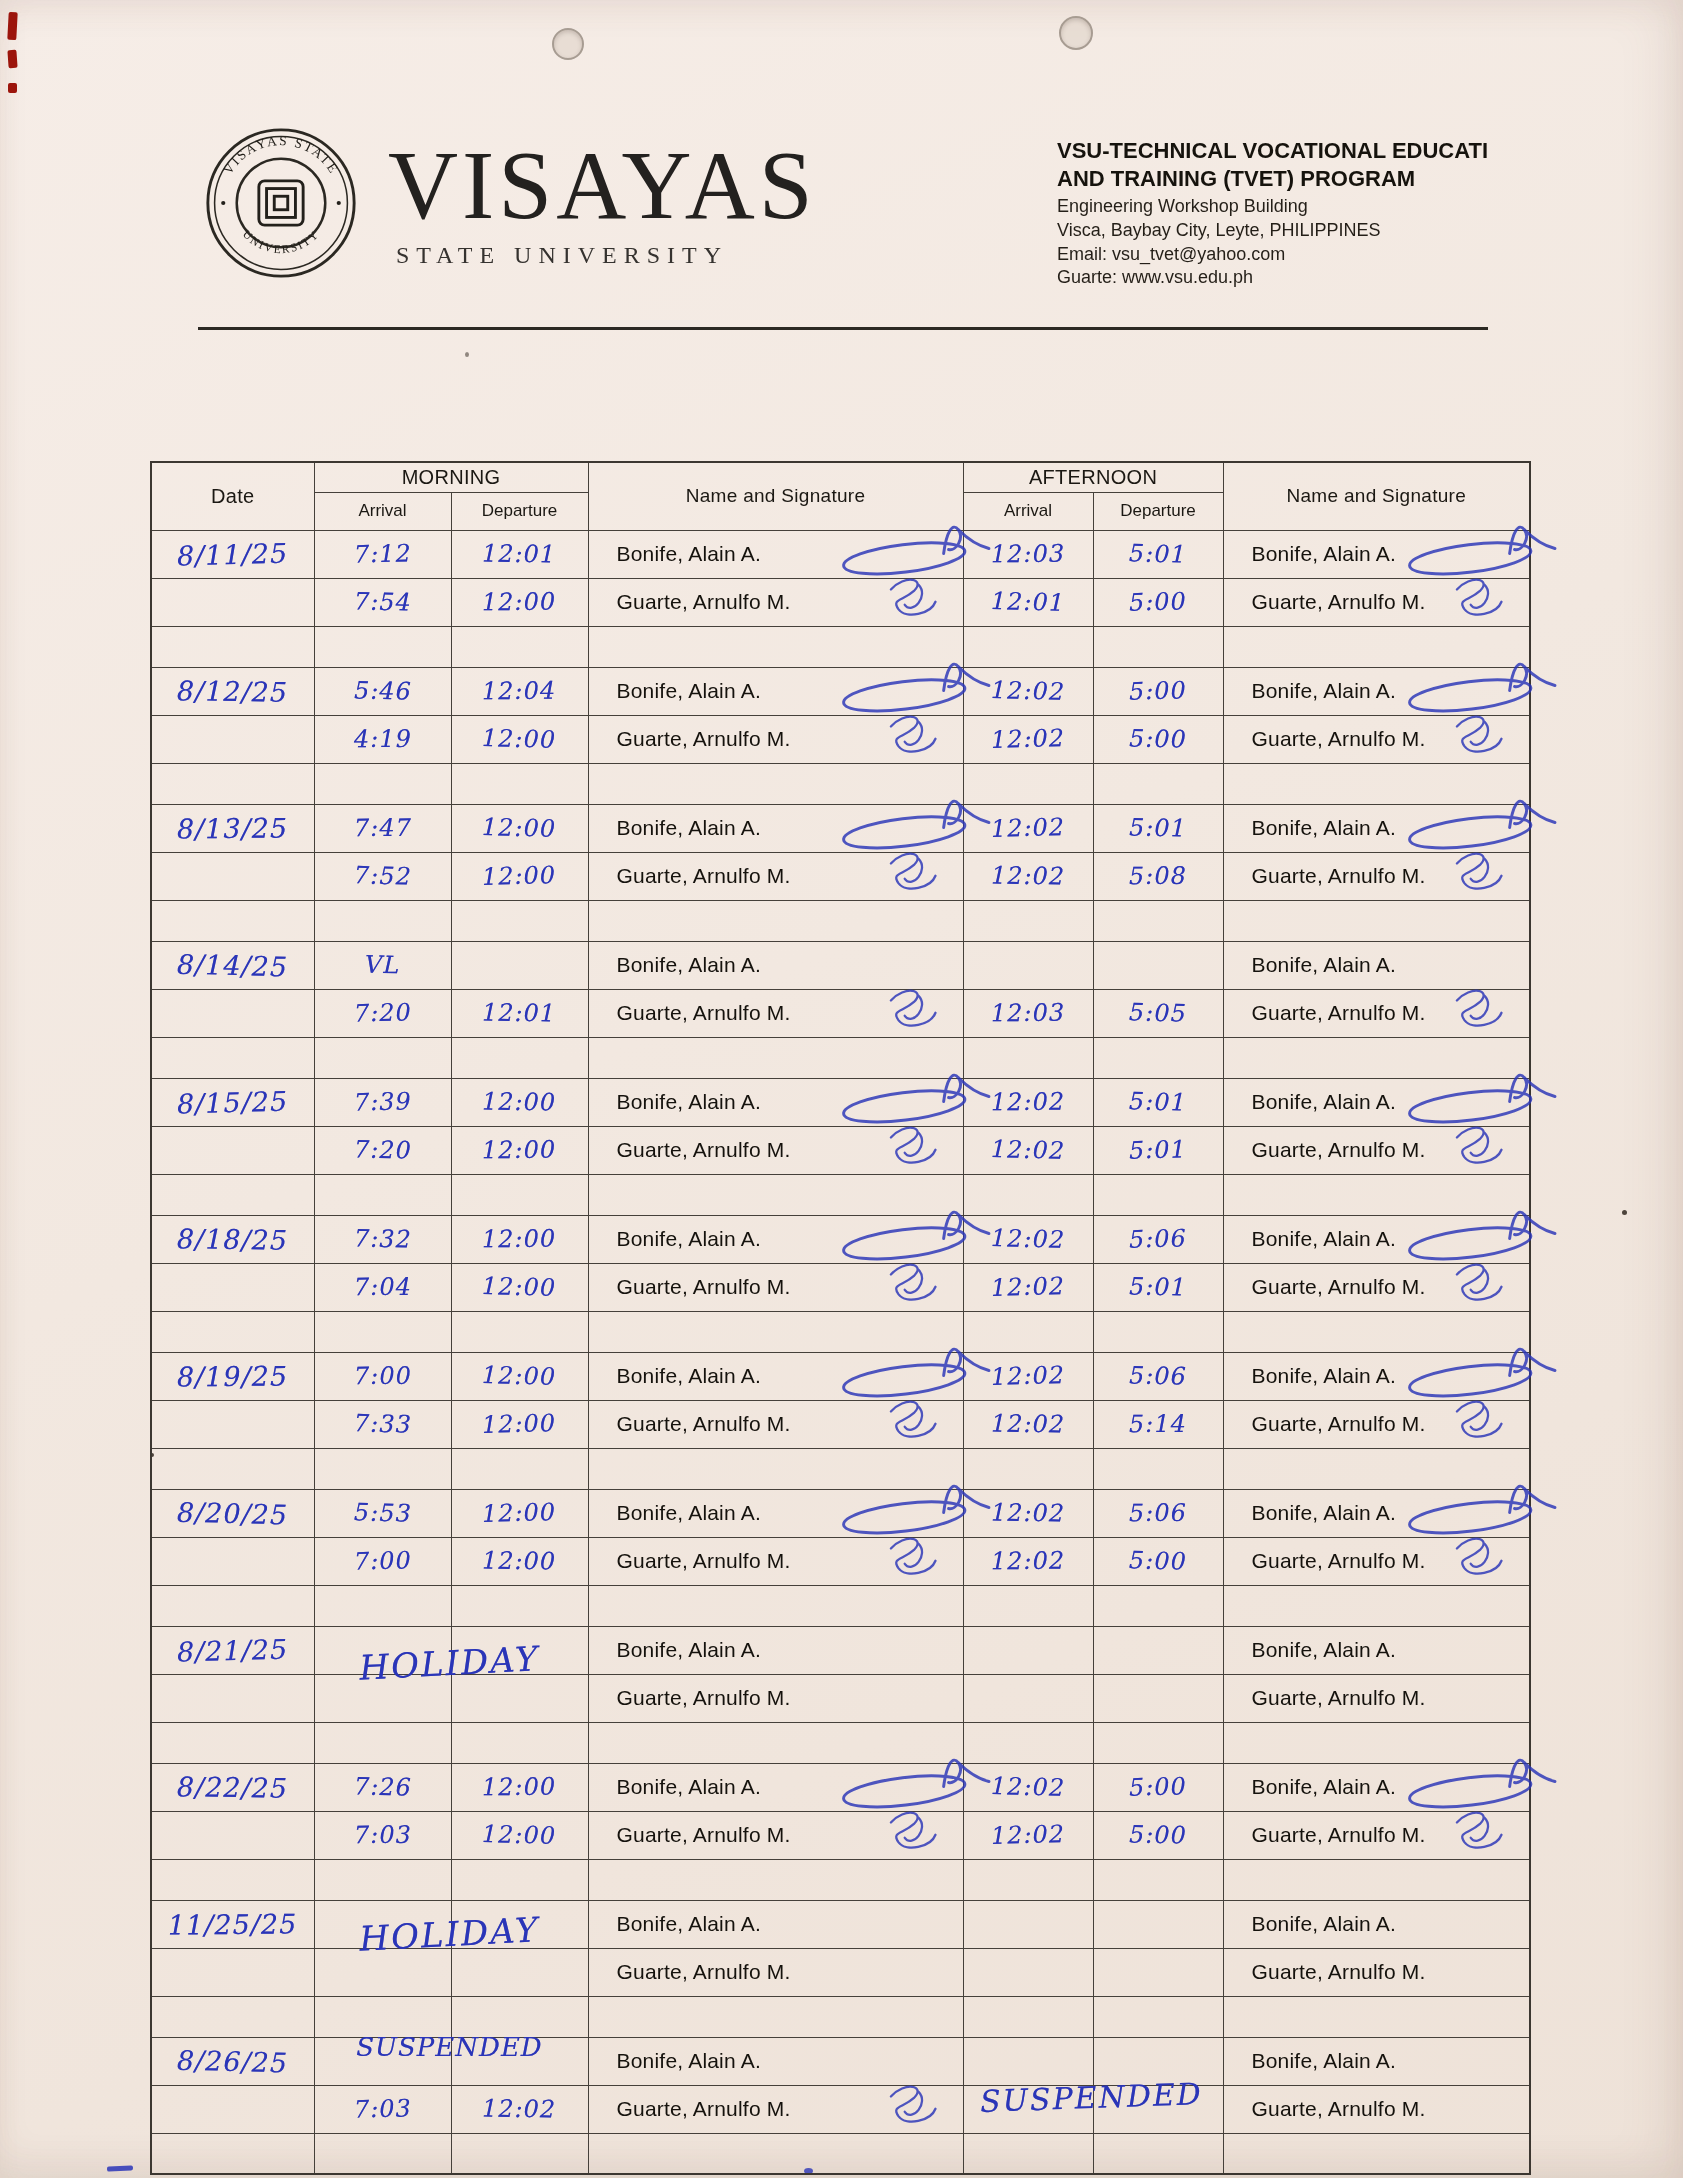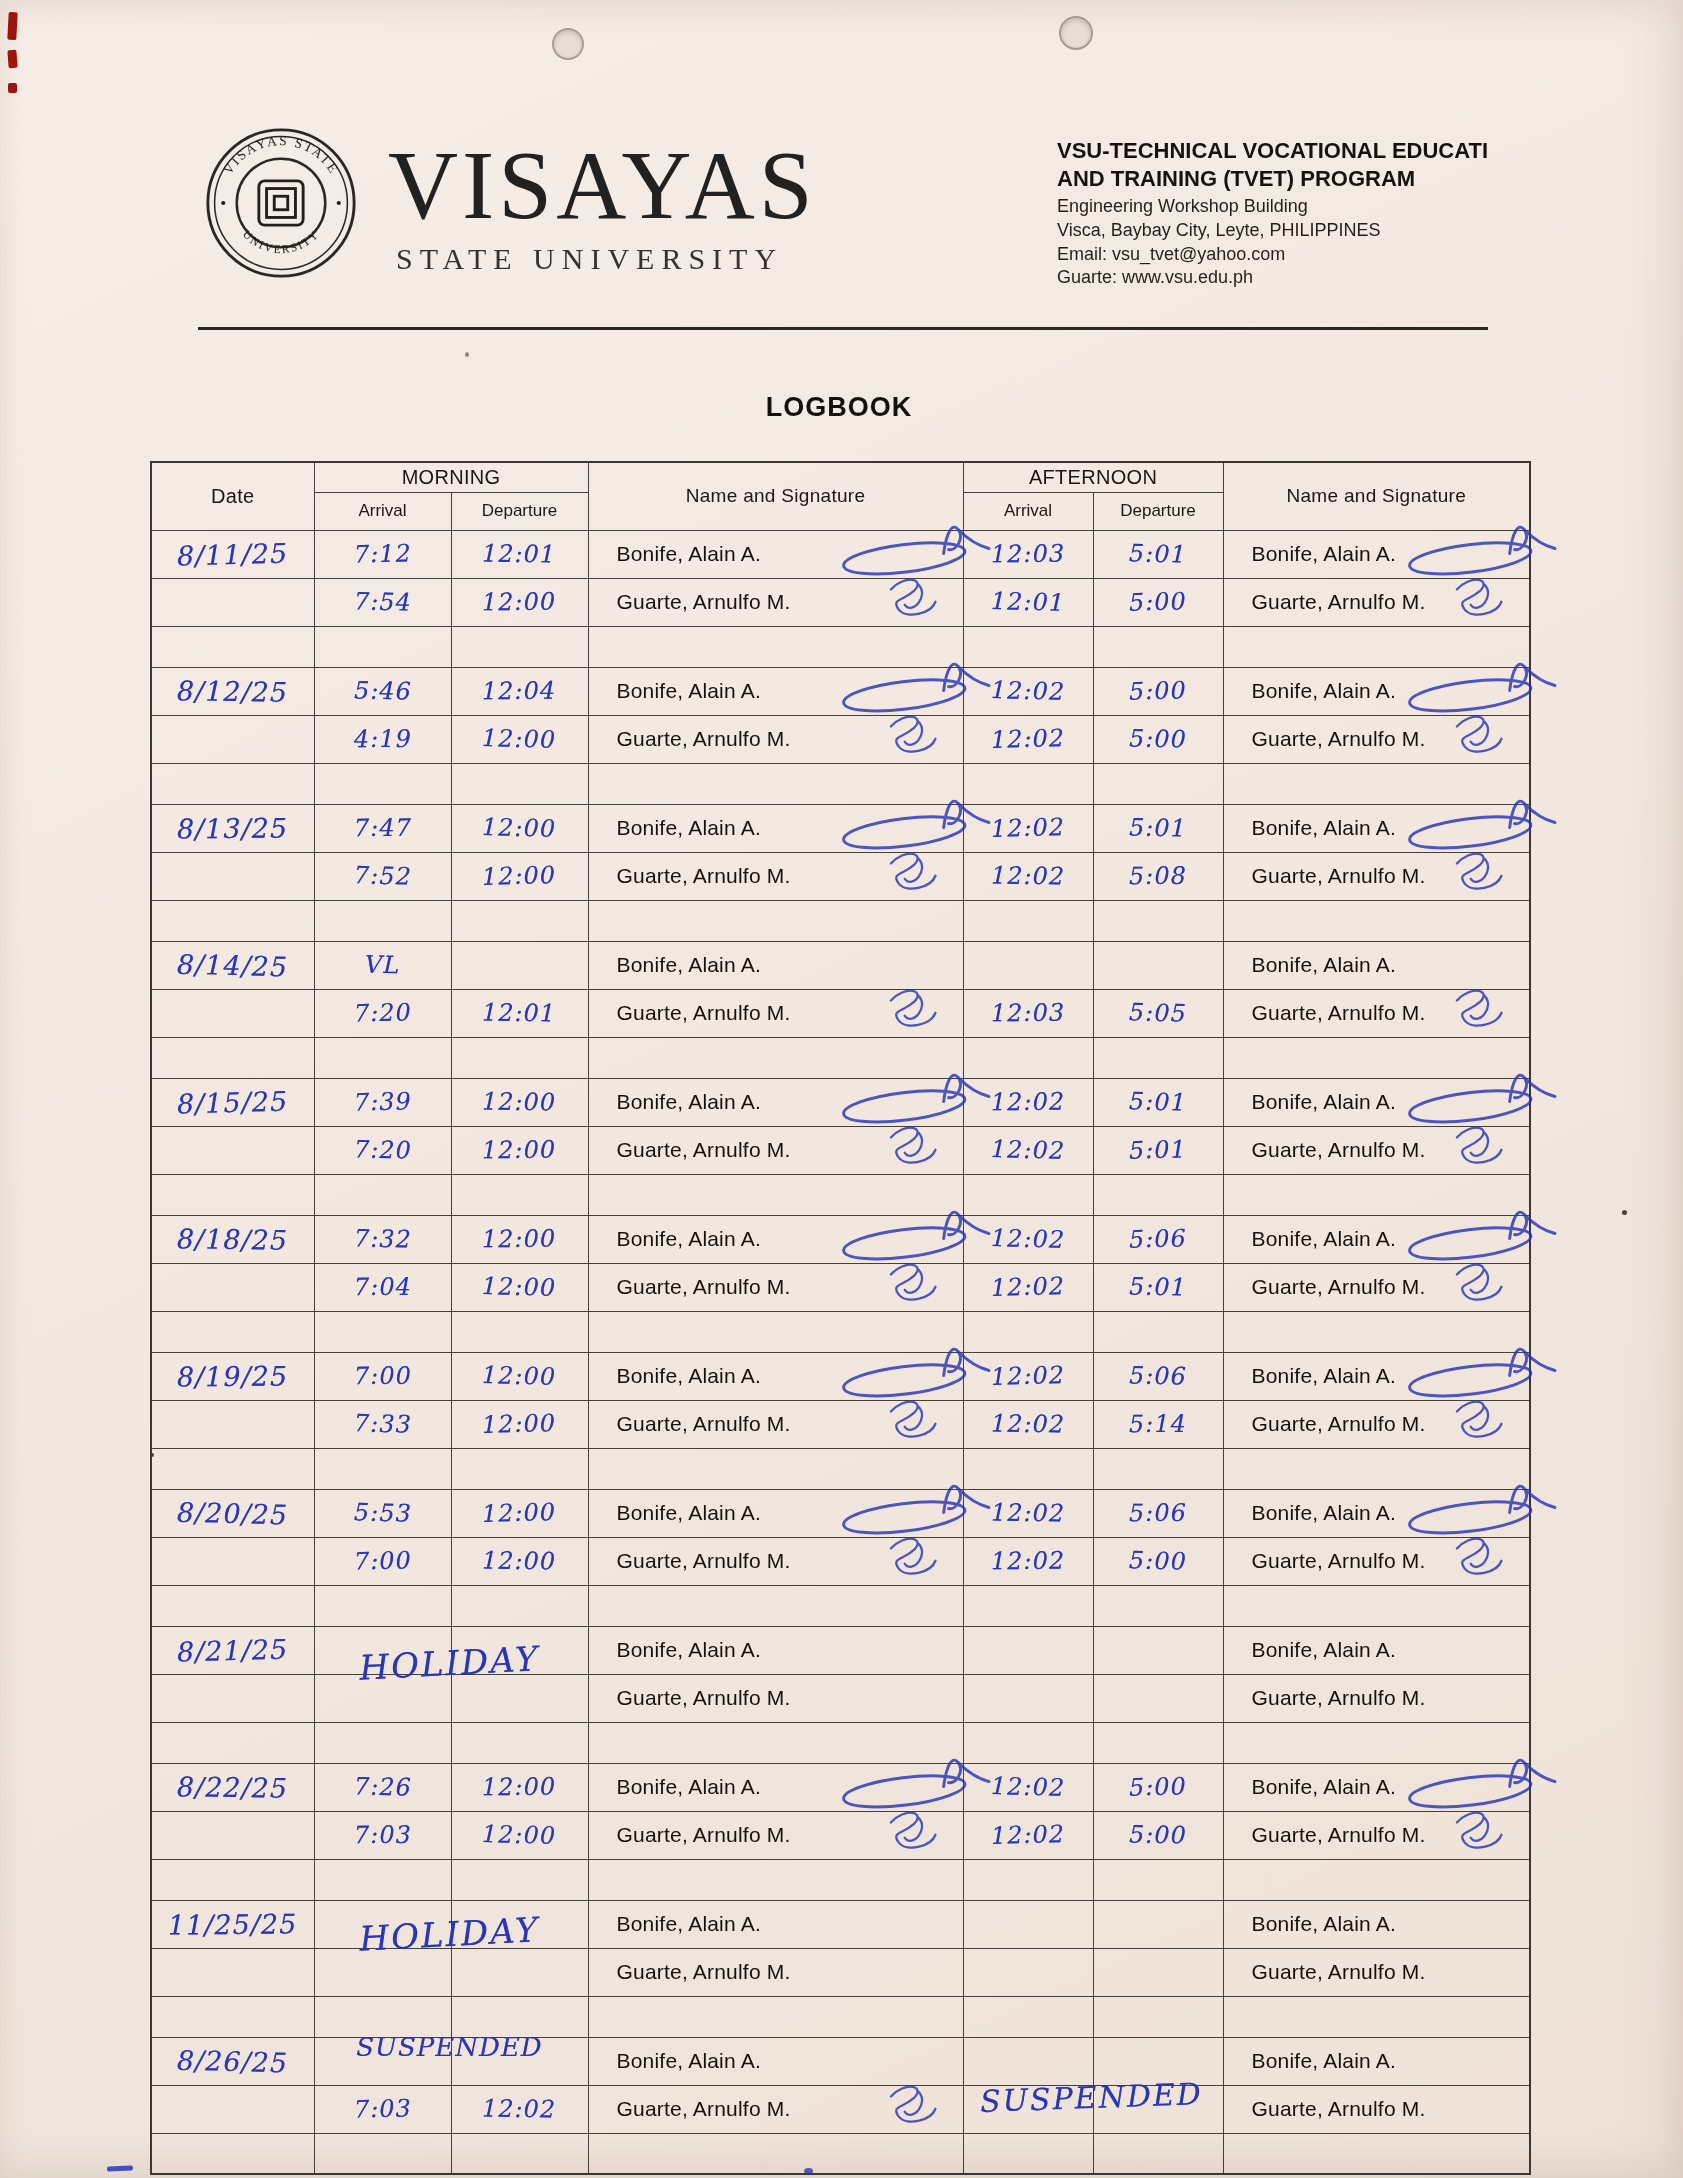--- a/index.html
+++ b/index.html
@@ -22,21 +22,21 @@
   .blue-dash { position:absolute; left:107px; top:2166px; width:26px; height:5px; background:#2a35b8; transform:rotate(-3deg); border-radius:2px; opacity:.85; }
   .blue-dot { position:absolute; left:804px; top:2168px; width:9px; height:6px; background:#2a35b8; border-radius:50%; opacity:.8; }
   .speck { position:absolute; background:#4d443c; border-radius:50%; }
   .s1 { left:1622px; top:1210px; width:5px; height:5px; }
   .s2 { left:150px; top:1453px; width:4px; height:4px; }
   .s3 { left:465px; top:352px; width:4px; height:5px; opacity:.6; }
 
   
   .seal { position:absolute; left:204px; top:126px; width:154px; height:154px; }
   .wordmark { position:absolute; left:388px; top:137px; font-family:"Liberation Serif", serif; font-size:97px; font-weight:400; letter-spacing:4px; color:#23211f; line-height:1; }
-  .wordmark-sub { position:absolute; left:396px; top:242px; font-family:"Liberation Serif", serif; font-size:30px; letter-spacing:7px; color:#35322f; }
+  .wordmark-sub { position:absolute; left:396px; top:242px; font-family:"Liberation Serif", serif; font-size:24px; letter-spacing:7px; color:#35322f; }
   .program-block { position:absolute; left:1057px; top:137px; width:436px; color:#18160f; }
   .program-line { font-size:18px; line-height:1.32; color:#241f18; }
   .program-line.bold { font-size:22px; font-weight:bold; line-height:1.25; color:#16130d; }
   .program-line.bold + .program-line:not(.bold){ margin-top:3px; }
   .header-rule { position:absolute; left:198px; top:327px; width:1290px; height:3px; background:#2c2923; }
 
   
   .doc-title { position:absolute; left:150px; top:392px; width:1378px; text-align:center; font-size:27px; font-weight:bold; letter-spacing:1px; color:#14110c; }
 
   
@@ -130,21 +130,20 @@
       <div class="program-line bold">VSU-TECHNICAL VOCATIONAL EDUCATI</div>
       <div class="program-line bold">AND TRAINING (TVET) PROGRAM</div>
       <div class="program-line">Engineering Workshop Building</div>
       <div class="program-line">Visca, Baybay City, Leyte, PHILIPPINES</div>
       <div class="program-line">Email: vsu_tvet@yahoo.com</div>
       <div class="program-line">Guarte: www.vsu.edu.ph</div>
     </div>
     <div class="header-rule"></div>
   </header>
 
-  <div class="doc-title">LOGBOOK</div>
 
   <div class="table-wrap">
     <table class="logbook">
       <colgroup>
         <col style="width:163px">
           <col style="width:137px">
           <col style="width:137px">
         <col style="width:375px">
           <col style="width:130px">
           <col style="width:130px">

